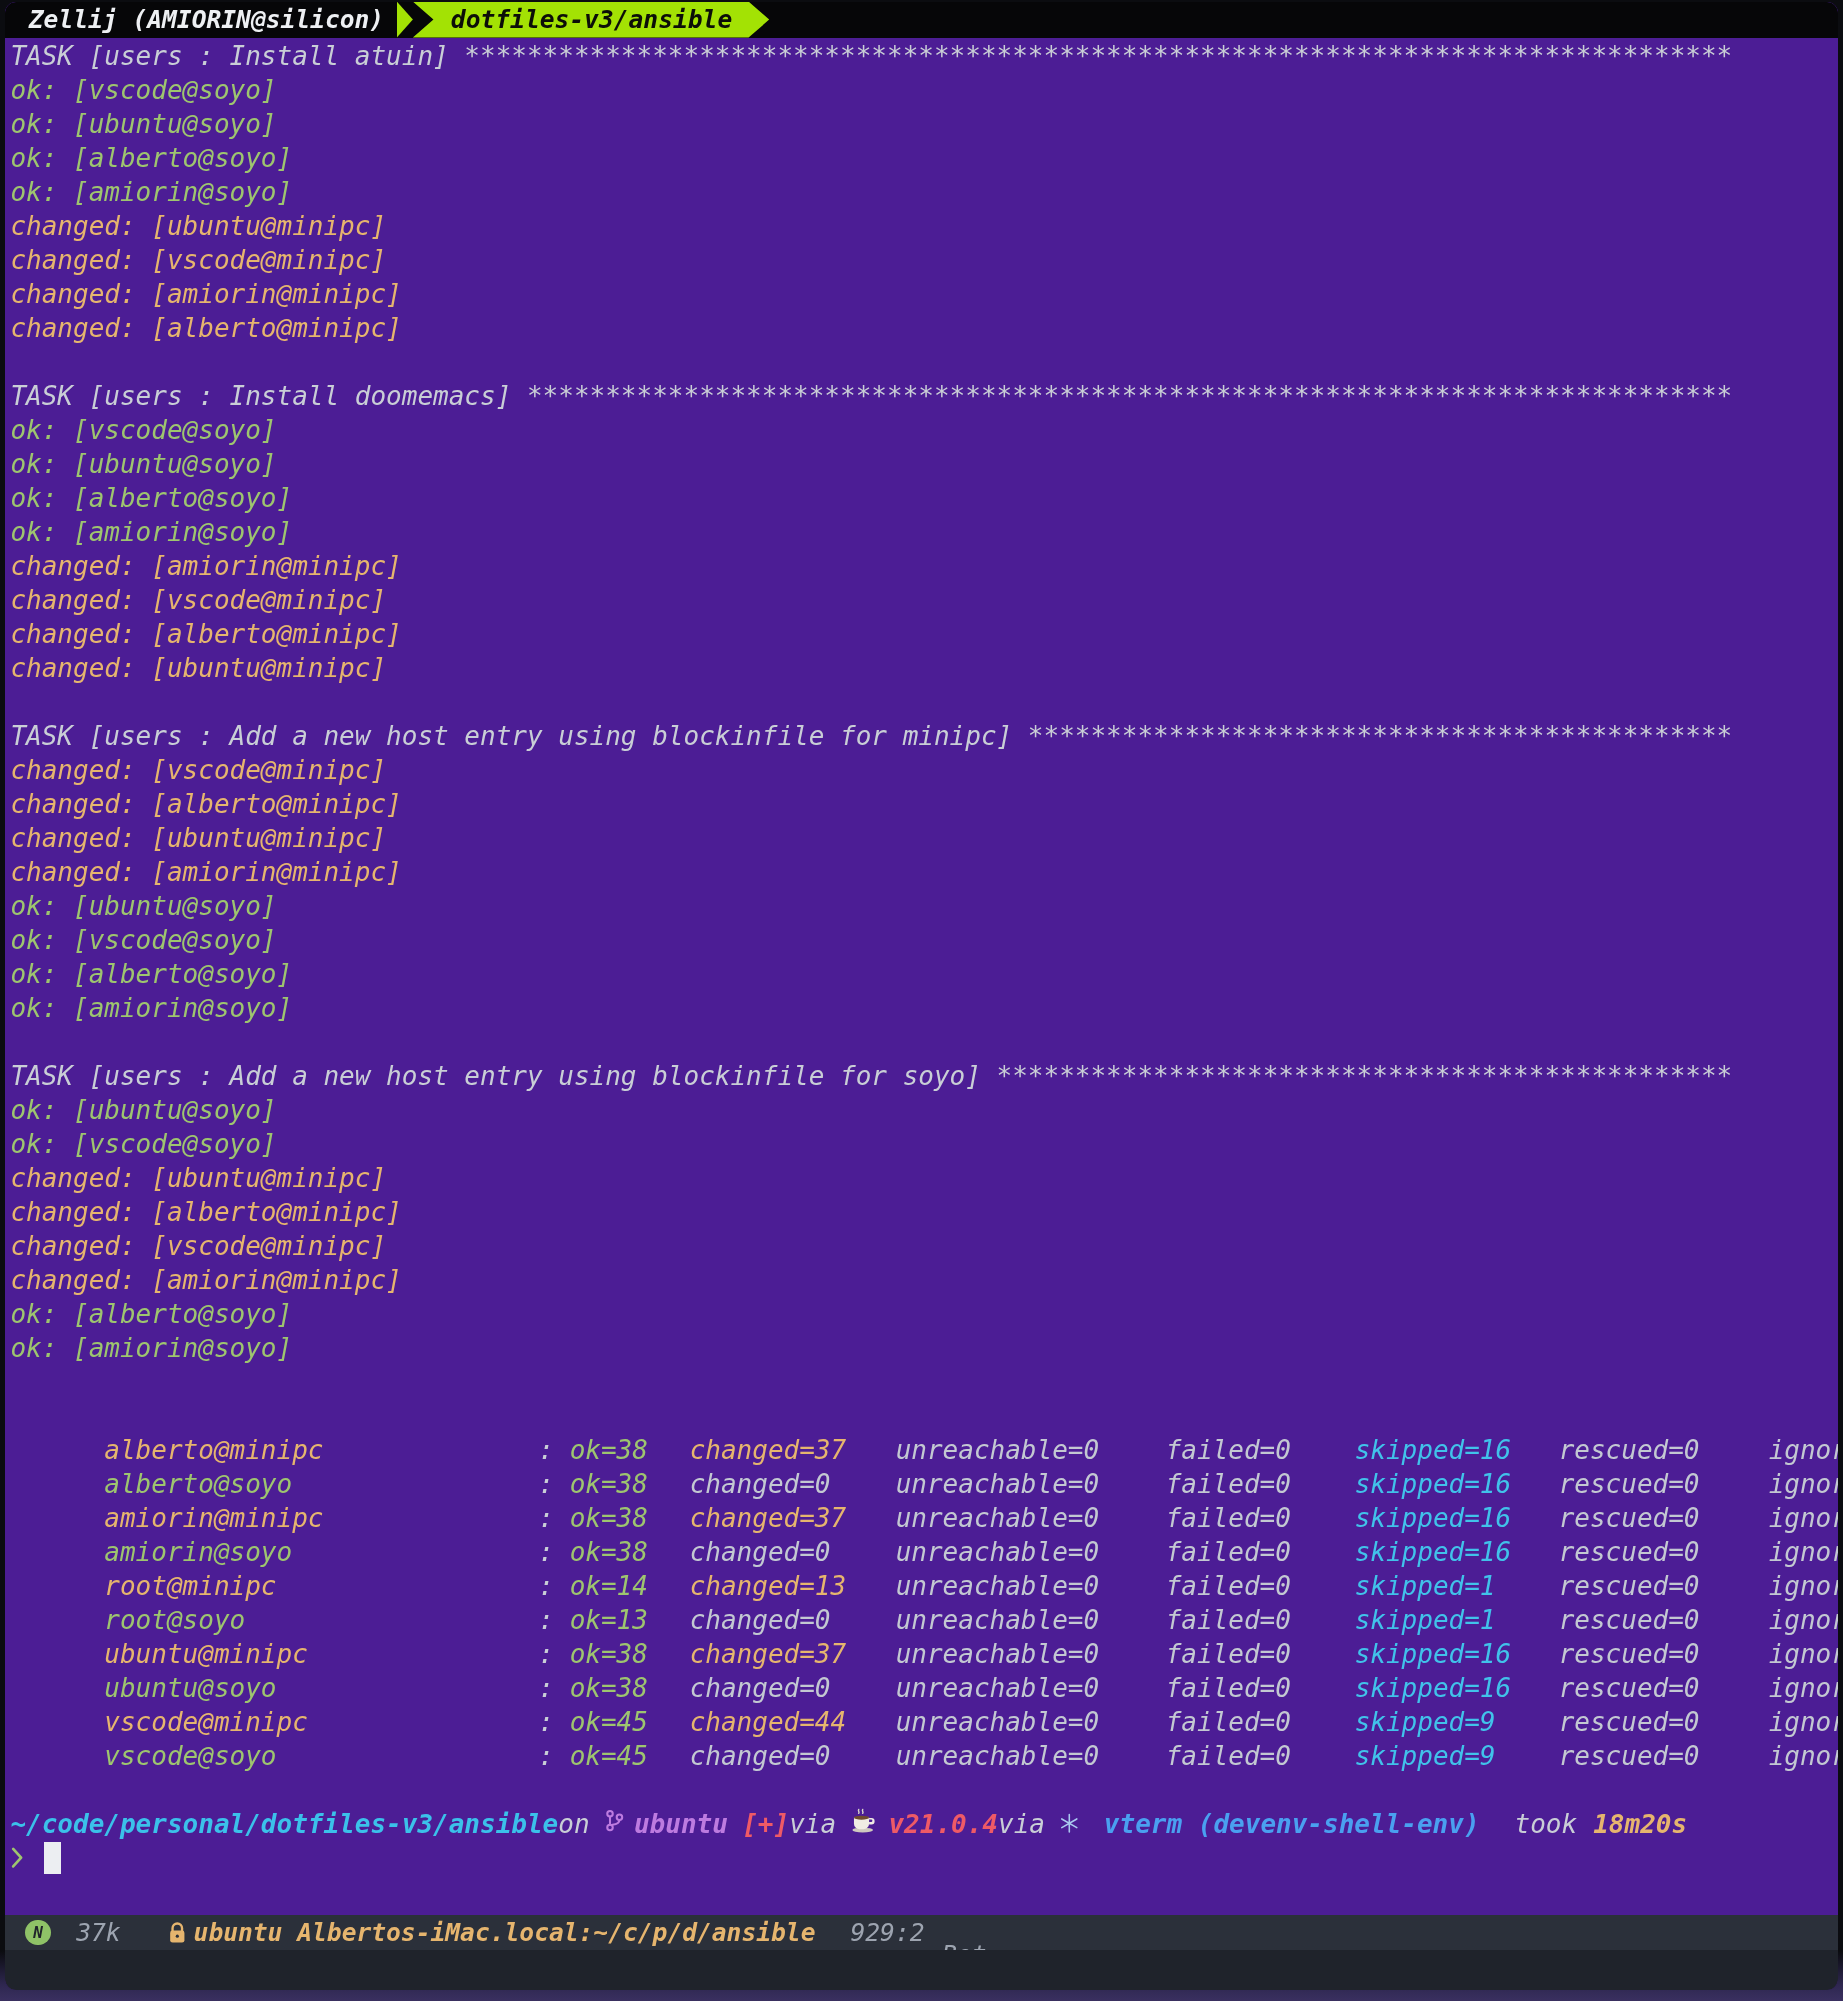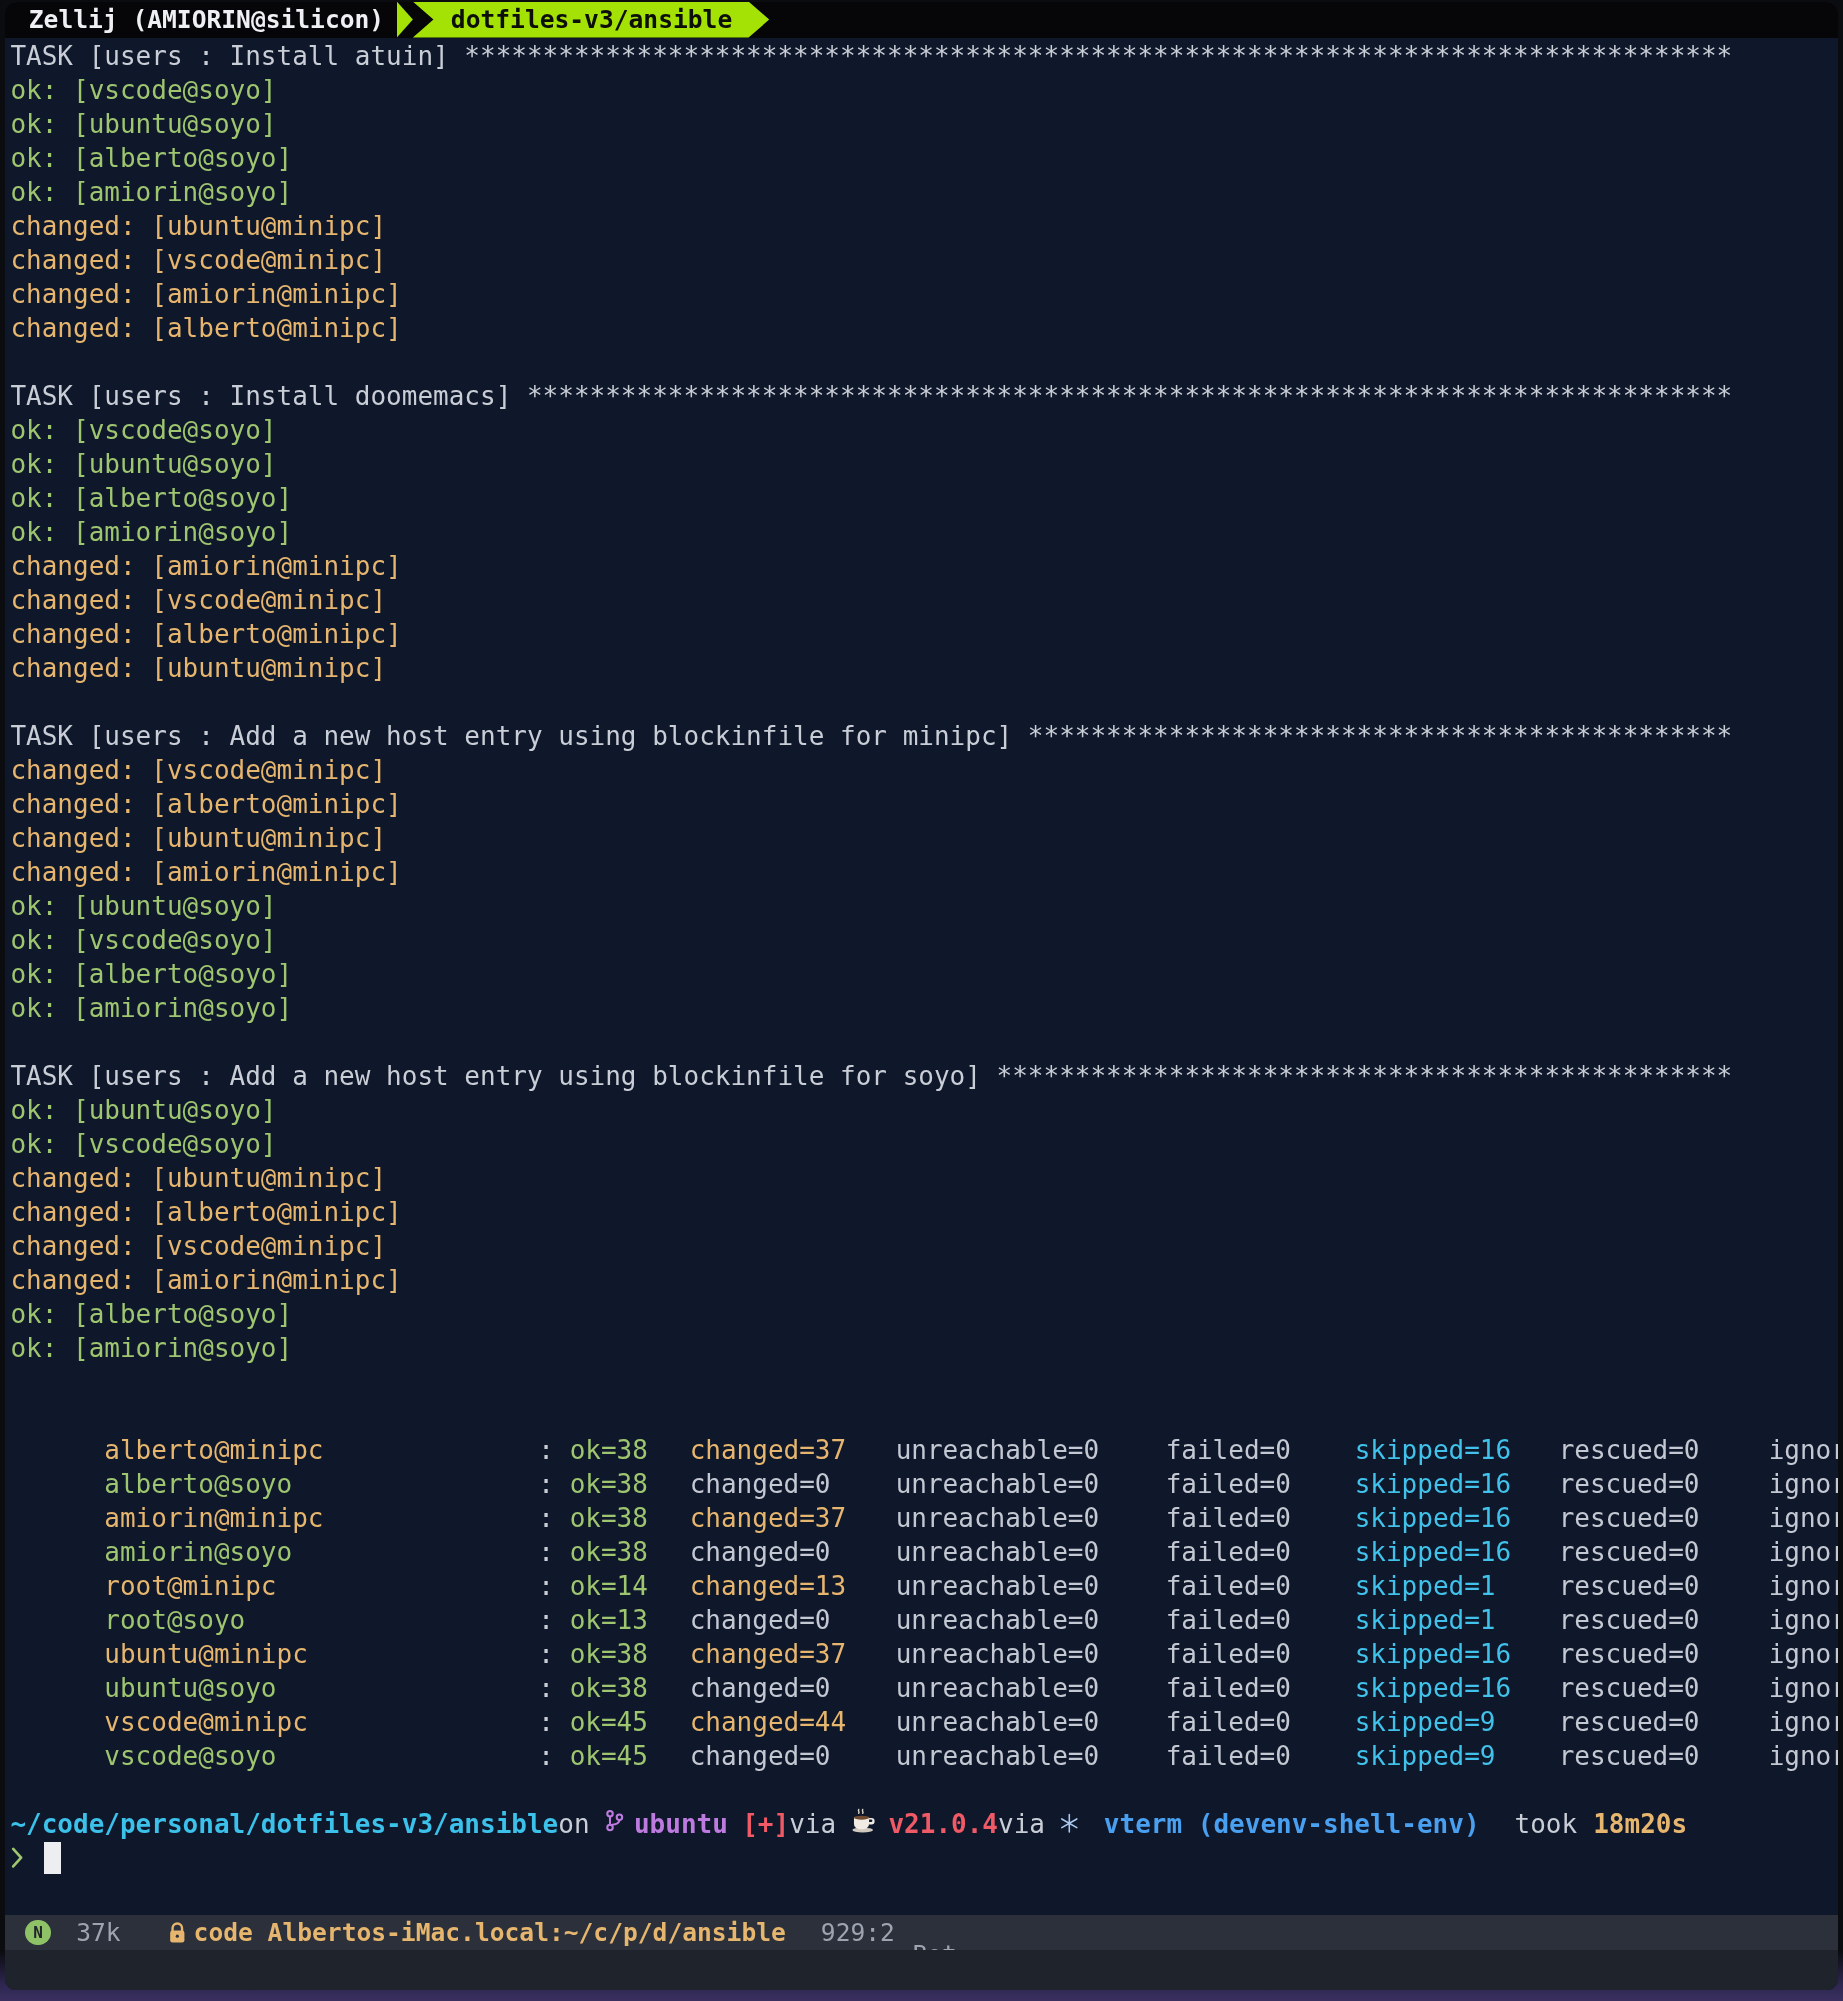--- a/index.html
+++ b/index.html
@@ -1,19 +1,19 @@
 <!DOCTYPE html>
 <html style="font-size:12.7px"><head>
 <meta charset="utf-8">
 <style>
   html,body{margin:0;padding:0;width:1844px;height:2001px;overflow:hidden;
     background:linear-gradient(180deg,#0b0c10 0%,#0b0c10 97.5%,#2e2750 99.2%,#3a3060 100%);
     font-family:"DejaVu Sans Mono",monospace;}
-  .app{position:absolute;left:4.8px;right:4.8px;top:1.6px;bottom:11px;background:#0f172a;
-    border-radius:11px;overflow:hidden;}
+  .app{position:absolute;left:4.8px;right:4.8px;top:1.6px;bottom:11px;background:#4c1d95;
+    border-radius:11px;overflow:hidden;font-style:italic;}
   
   .topbar{height:36px;background:#060608;display:flex;align-items:center;
     border-radius:11px 11px 0 0;}
   .session-title{color:#eef0f3;font-weight:bold;font-size:24.6px;margin-left:24px;white-space:pre;}
   .tab-wedge{width:16px;height:36px;background:#a3e204;margin-left:12.7px;
     clip-path:polygon(0 0,100% 50%,0 100%);}
   .tab{height:36px;background:#a3e204;color:#0c0e08;font-weight:bold;font-size:24.6px;
     display:flex;align-items:center;padding:0 37px 0 38px;
     clip-path:polygon(0 0,calc(100% - 20.6px) 0,100% 50%,calc(100% - 20.6px) 100%,0 100%,20.6px 50%);}
   
@@ -184,19 +184,19 @@
   <div class="modeline">
     <span class="mode-circle">N</span>
     <span class="ml-scroll">37k</span>
     <span class="ml-lock">
         <svg width="20.6" height="24" viewBox="0 0 26 30">
           <path d="M7 13v-4a6 6 0 0 1 12 0v4" fill="none" stroke="#e6b56e" stroke-width="3"></path>
           <rect x="4" y="12" width="18" height="15" rx="3" fill="#e6b56e"></rect>
           <circle cx="13" cy="19" r="2" fill="#2b303a"></circle>
         </svg>
       </span>
-    <span class="ml-buffer">code Albertos-iMac.local:~/c/p/d/ansible</span>
+    <span class="ml-buffer">ubuntu Albertos-iMac.local:~/c/p/d/ansible</span>
     <span class="ml-pos">929:2</span>
     <span class="ml-bot">Bot</span>
   </div>
   <div class="bottom-band"></div>
 </div>
 
 
 </body></html>

